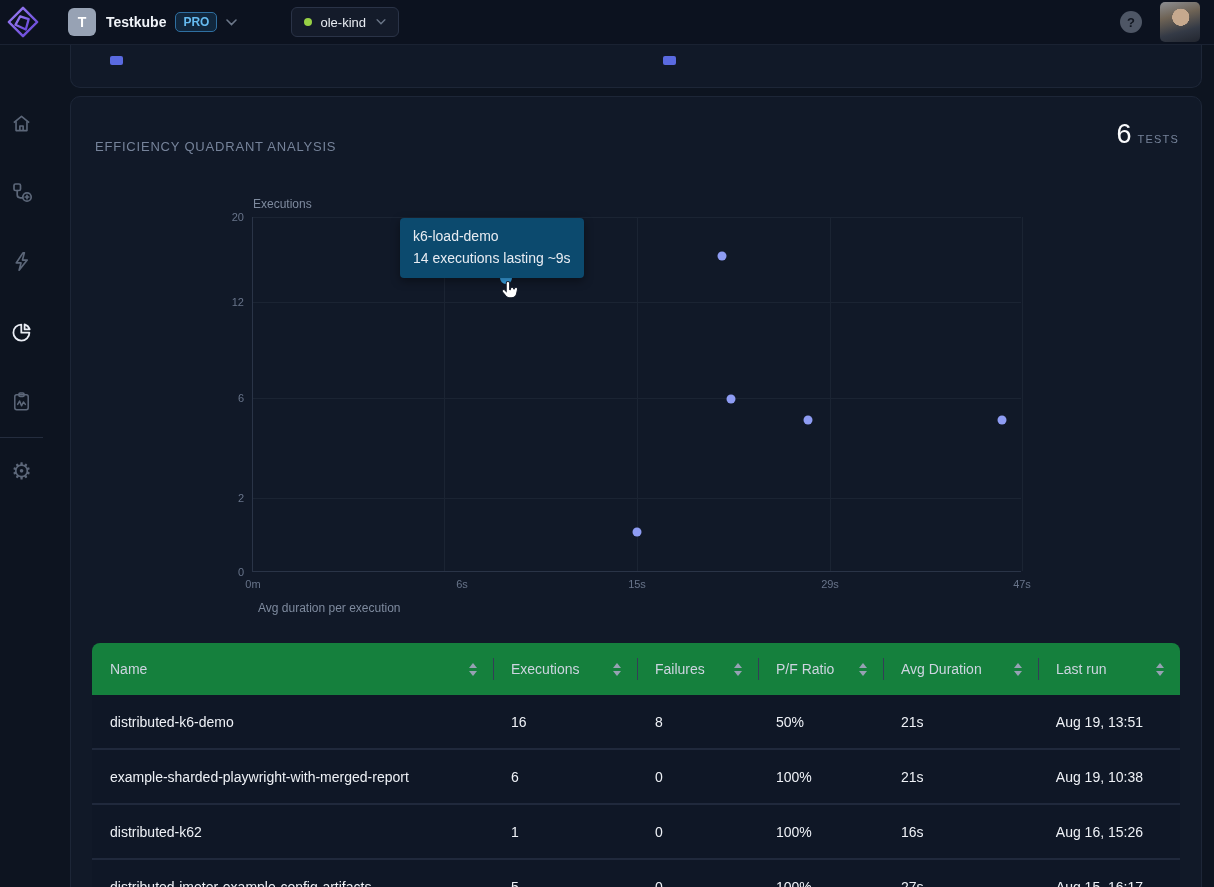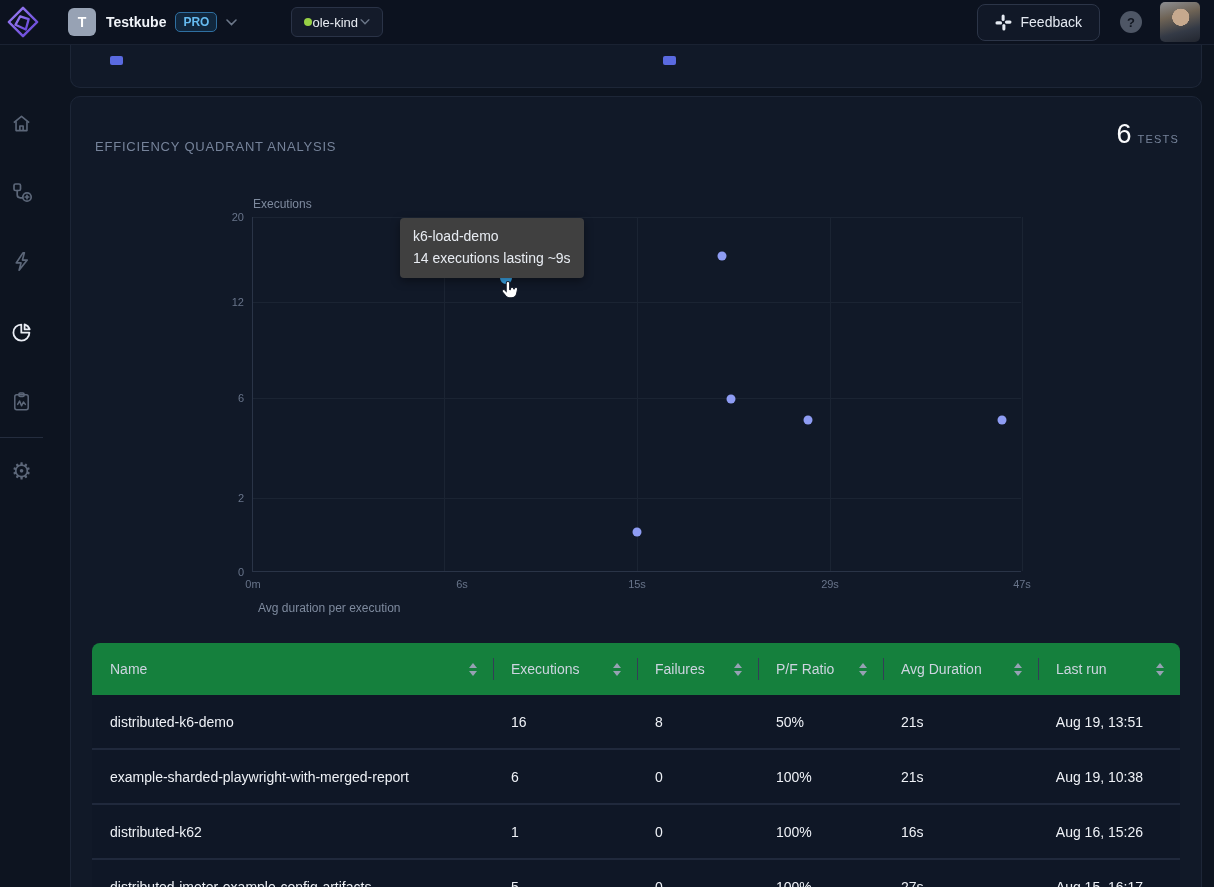--- a/index.html
+++ b/index.html
@@ -14,21 +14,21 @@
     display:flex; align-items:center; padding:0 14px 0 4px;
     background:#0C121F; border-bottom:1px solid #1A2232; z-index:5;}
   .logo{ width:38px; height:38px; display:flex; align-items:center; justify-content:center; }
   .org{ display:flex; align-items:center; margin-left:26px; cursor:pointer; }
   .org-badge{ width:28px; height:28px; border-radius:6px; background:#97A2B4; color:#fff;
     font-size:14px; font-weight:700; display:flex; align-items:center; justify-content:center;}
   .org-name{ margin-left:10px; font-size:14px; font-weight:700; color:#F0F3F8;}
   .plan{ margin-left:9px; font-size:12px; font-weight:700; color:#66BBF0;
     background:rgba(38,116,170,.22); border:1px solid #2F6FA0; border-radius:5px; padding:2px 7px;}
   .chev{ margin-left:9px; color:#6C7789; display:flex; }
-  .env{ display:flex; align-items:center; margin-left:54px; height:30px;
+  .env{ display:flex; align-items:center; gap:8px; margin-left:54px; height:30px;
     padding:0 12px; border:1px solid #2A3347; border-radius:6px; background:#141B2A; cursor:pointer;}
   .env-dot{ width:8px; height:8px; border-radius:50%; background:#97D045;}
   .env-name{ font-size:13px; color:#E8ECF2;}
   .spacer{ flex:1; }
   .feedback{ display:flex; align-items:center; gap:9px; height:37px; padding:0 17px;
     border:1px solid #2C3548; border-radius:8px; background:#111827; cursor:pointer;
     font-size:14px; color:#E4E9F1;}
   .help{ width:22px; height:22px; border-radius:50%; background:#4E5665; color:#10151F;
     font-size:13px; font-weight:700; display:flex; align-items:center; justify-content:center;
     margin-left:20px; cursor:pointer;}
@@ -59,21 +59,21 @@
   .xlabel{ position:absolute; left:187px; top:488px; font-size:12px; color:#7E8A9E;margin-top:16px;}
   .plot{ position:absolute; left:181px; top:120px; width:769px; height:355px;
     border-left:1px solid #2A3447; border-bottom:1px solid #2A3447;}
   .gl-v{ position:absolute; top:0; bottom:0; width:1px; background:#1B2433;}
   .gl-h{ position:absolute; left:0; right:0; height:1px; background:#1B2433;}
   .xtick{ position:absolute; top:361px; transform:translateX(-50%); font-size:11px; color:#68748A;}
   .ytick{ position:absolute; left:-9px; transform:translate(-100%,-50%); font-size:11px; color:#68748A;}
   .dot{ position:absolute; width:9px; height:9px; border-radius:50%; background:#8E9CF3;
     transform:translate(-50%,-50%); cursor:pointer;}
   .dot-hl{ width:12px; height:12px; background:#3AA7EB;}
-  .tooltip{ position:absolute; left:329px; top:121px; background:#404040; border-radius:4px;
+  .tooltip{ position:absolute; left:329px; top:121px; background:#0c4a6e; border-radius:4px;
     padding:7px 13px 9px; box-shadow:0 3px 10px rgba(0,0,0,.4); z-index:3;}
   .tt-line{ font-size:14px; line-height:22px; color:#E8ECF2; white-space:nowrap;}
   .cursor{ position:absolute; left:429px; top:183px; z-index:4; pointer-events:none;}
   
   .tablewrap{ position:absolute; left:21px; top:546px; width:1088px;}
   .thead{ display:grid; grid-template-columns:401px 144px 121px 125px 155px 142px;
     height:52px; background:#15803d; border-radius:8px 8px 0 0;}
   .th{ position:relative; display:flex; align-items:center; justify-content:space-between;
     padding:0 16px 0 18px; font-size:14px; color:#CDD4E0; cursor:pointer;}
   .th + .th::before{ content:""; position:absolute; left:0; top:15px; bottom:15px; width:1px; background:#333E56;}
@@ -122,31 +122,20 @@
       <span class="env-name">ole-kind</span>
       <span class="chev" style="margin-left:2px">
         <svg width="10" height="6" viewBox="0 0 11 7">
             <path d="M1 1 L5.5 5.5 L10 1" fill="none" stroke="currentColor" stroke-width="1.6" stroke-linecap="round"></path>
           </svg>
       </span>
     </div>
 
     <div class="spacer"></div>
 
-    <button class="feedback">
-      <span>
-        <svg width="17" height="17" viewBox="0 0 18 18" fill="#E4E9F1">
-          <rect x="7" y="0.5" width="3.2" height="7" rx="1.6"></rect>
-          <rect x="0.5" y="7.8" width="7" height="3.2" rx="1.6"></rect>
-          <rect x="7.8" y="10.5" width="3.2" height="7" rx="1.6"></rect>
-          <rect x="10.5" y="7" width="7" height="3.2" rx="1.6"></rect>
-        </svg>
-      </span>
-      <span>Feedback</span>
-    </button>
 
     <div class="help">?</div>
     <div class="avatar"></div>
   </header>
 
   <nav class="sidebar">
     <div class="side-item" style="top:64px">
       <span>
         <svg width="23" height="23" viewBox="0 0 24 24" fill="none" stroke="currentColor" stroke-width="1.7" stroke-linejoin="round">
           <path d="M4 11.2 L12 4.6 L20 11.2"></path>

